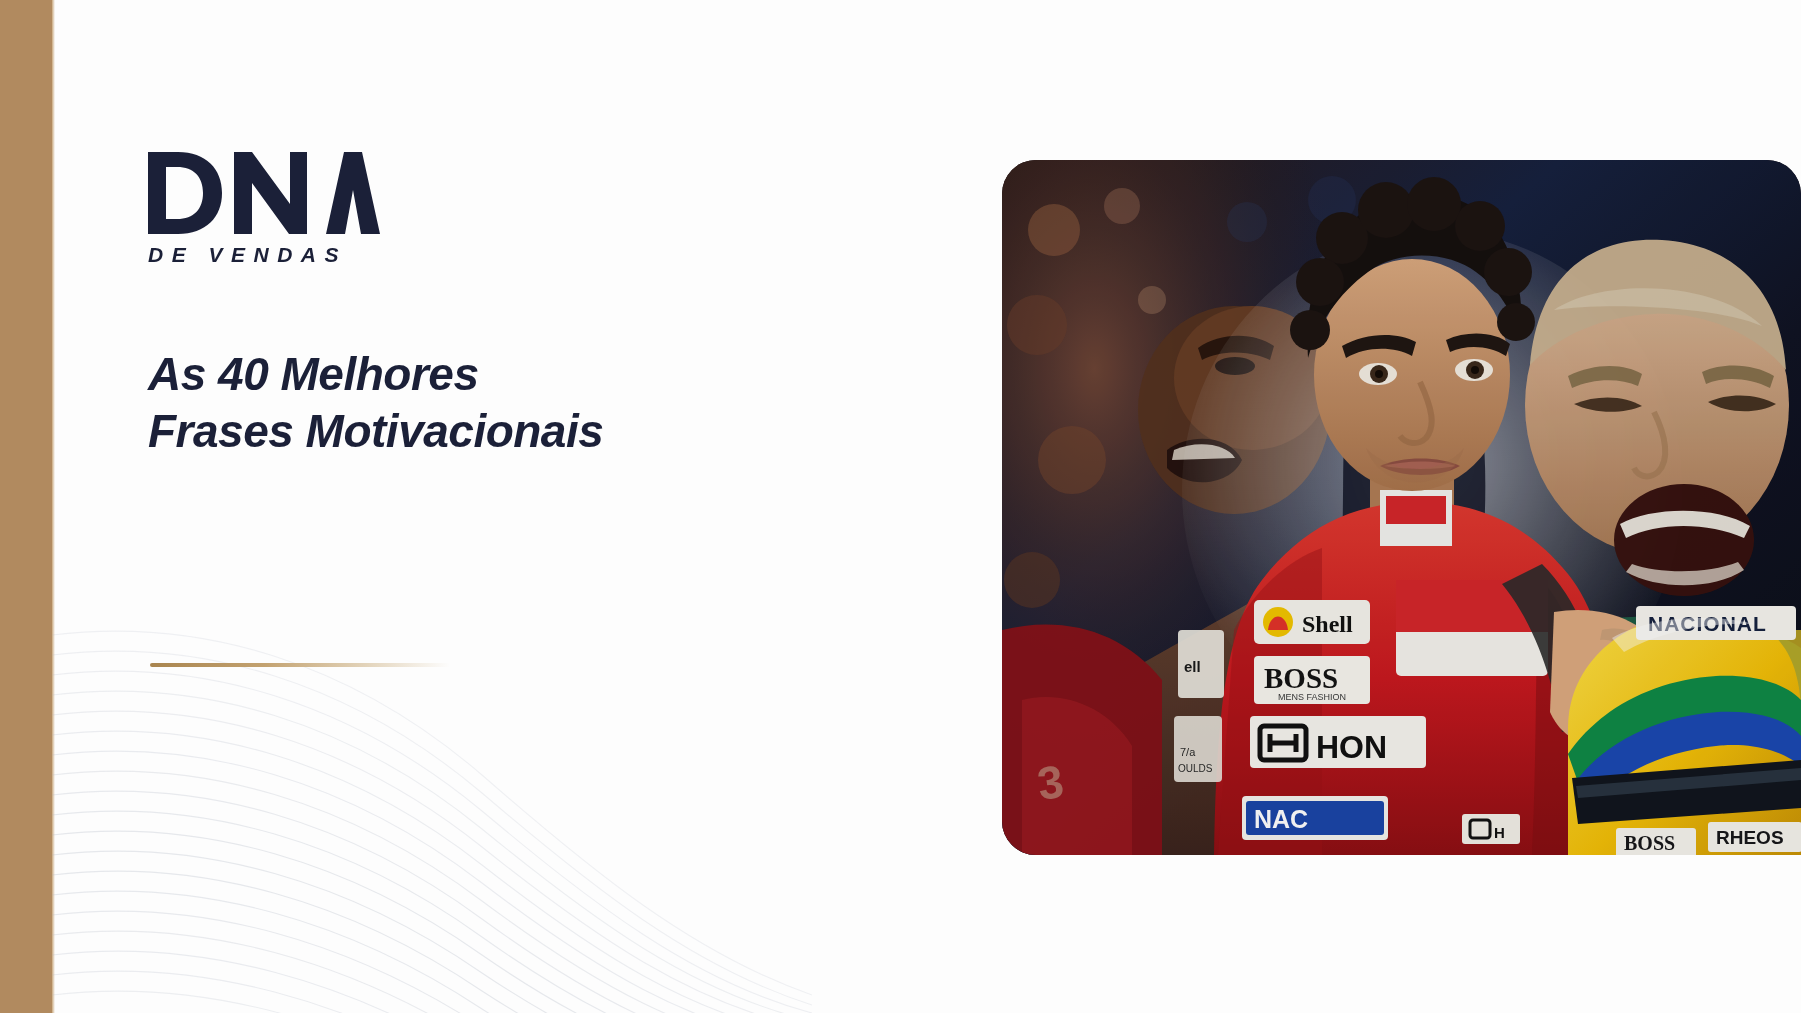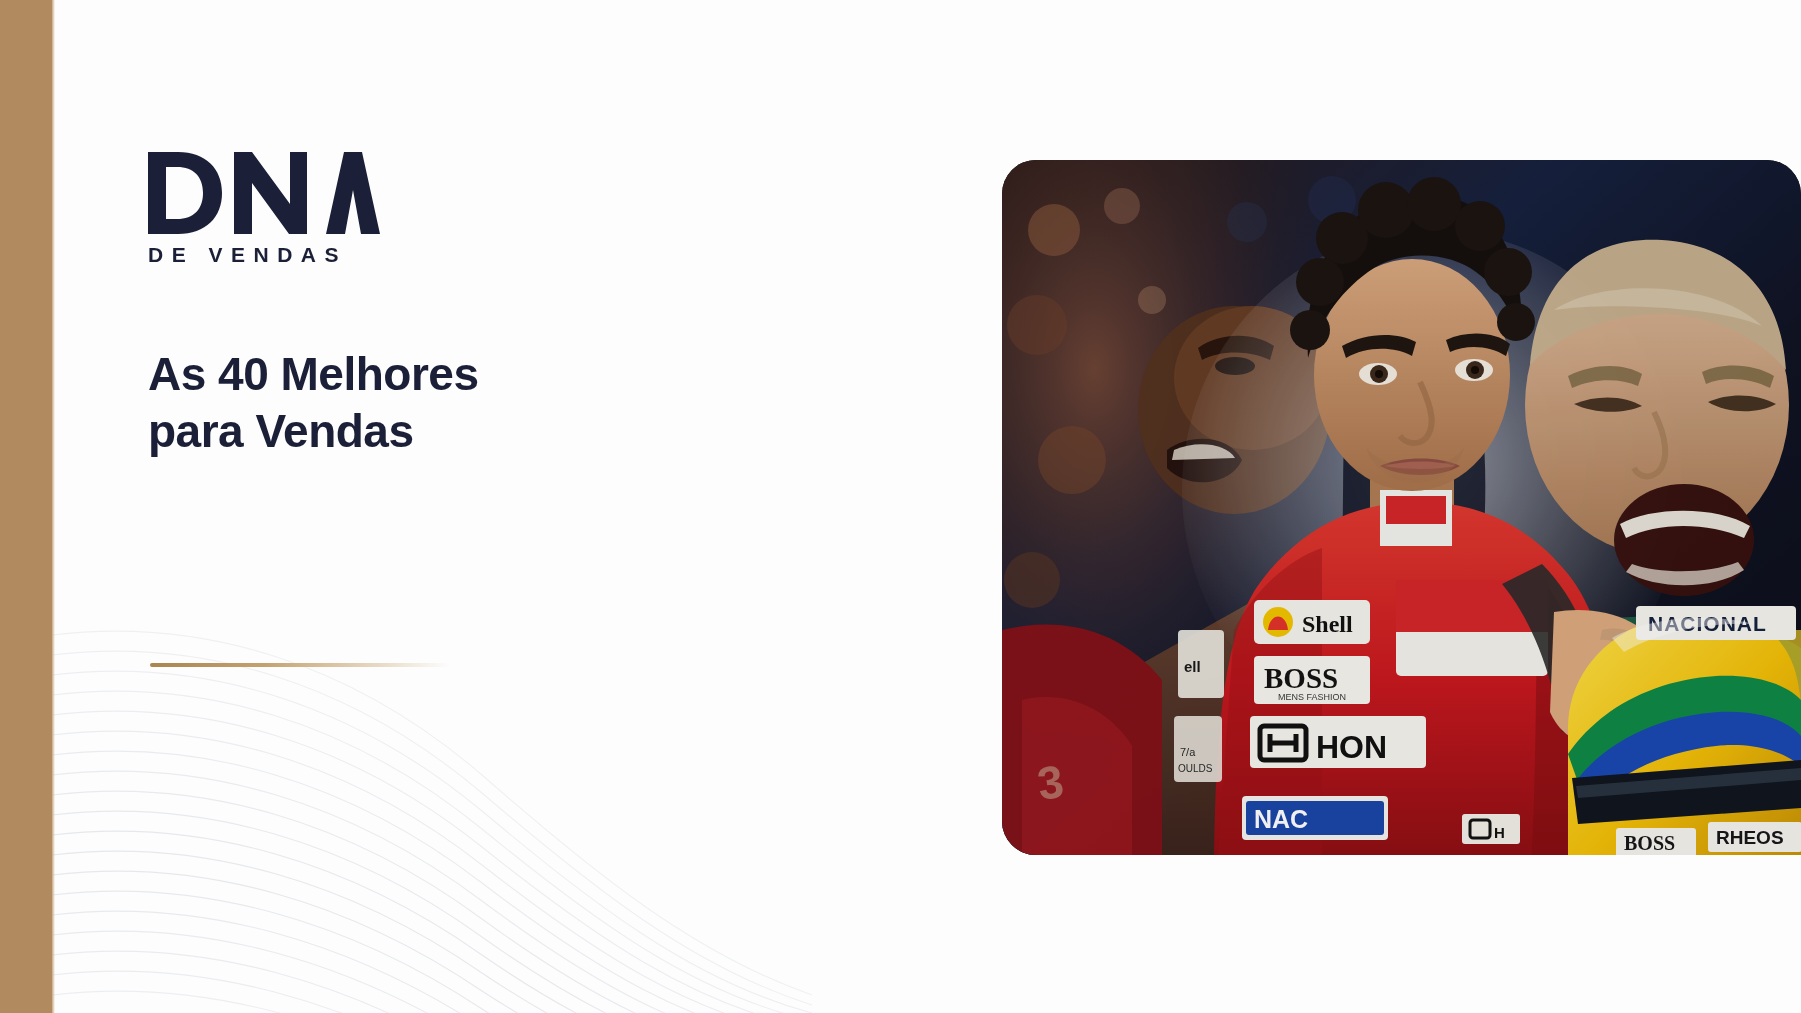--- a/index.html
+++ b/index.html
@@ -33,21 +33,21 @@
     position:absolute; left:52px; bottom:0;
     width:760px; height:470px;
     pointer-events:none;
     opacity:.55;
   }
 
   
   .content {
     position:absolute;
     left:148px; top:0;
-    width:720px; height:1013px;
+    width:720px; height:1013px;font-style:italic;
   }
 
   
   .logo-block {
     position:absolute; left:0; top:152px;
     width:260px;
   }
   .logo-mark { display:block; }
   .logo-sub {
     margin-top:9px;
@@ -134,21 +134,21 @@
           <path d="M0,0 L30,0 C58,0 74,17 74,41 C74,65 58,82 30,82 L0,82 Z M18,15 L18,67 L29,67 C46,67 55,57 55,41 C55,25 46,15 29,15 Z"></path>
           <path d="M86,0 L104,0 L142,52 L142,0 L159,0 L159,82 L141,82 L104,31 L104,82 L86,82 Z"></path>
           <path d="M196,0 L214,0 L232,82 L213,82 L205,38 L197,82 L178,82 Z"></path>
         </g>
       </svg>
       <div class="logo-sub">DE VENDAS</div>
     </div>
 
     <h1 class="headline">
       <span class="ln">As 40 Melhores</span>
-      <span class="ln">para Vendas</span>
+      <span class="ln">Frases Motivacionais</span>
     </h1>
 
     <div class="gold-rule"></div>
   </div>
 
   <div class="photo-card">
     <svg viewBox="0 0 799 695" preserveAspectRatio="xMidYMid slice" aria-hidden="true">
       <defs>
         <linearGradient id="bgSky" x1="0" y1="0" x2="1" y2="1">
           <stop offset="0" stop-color="#2a1a18"></stop>

